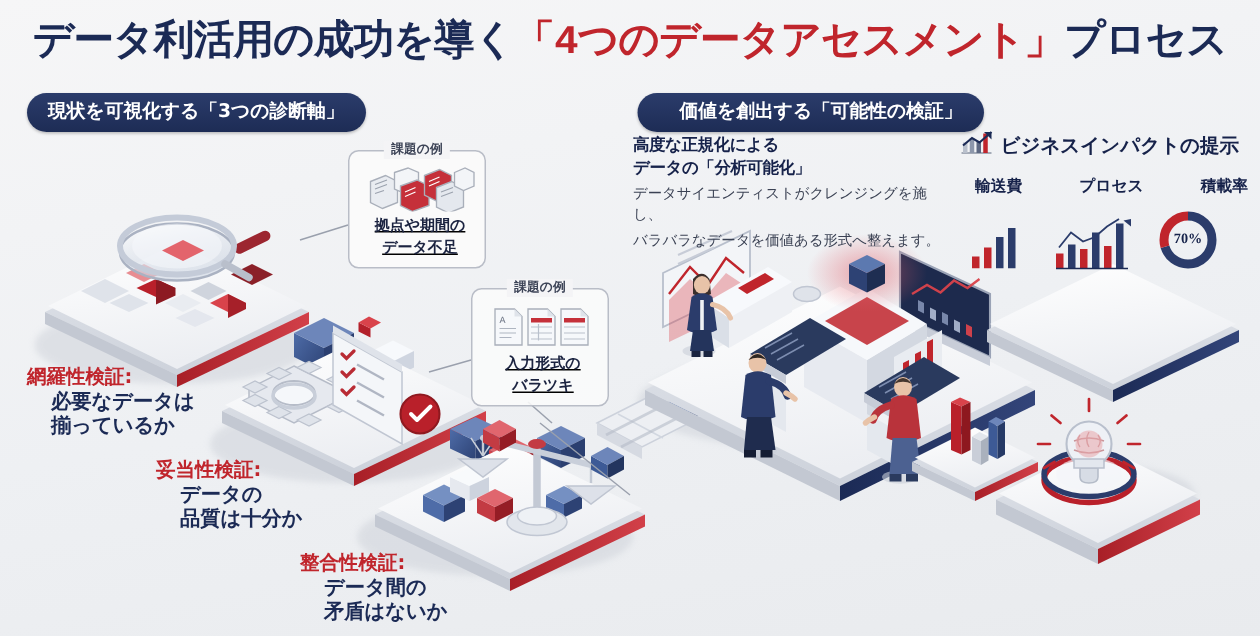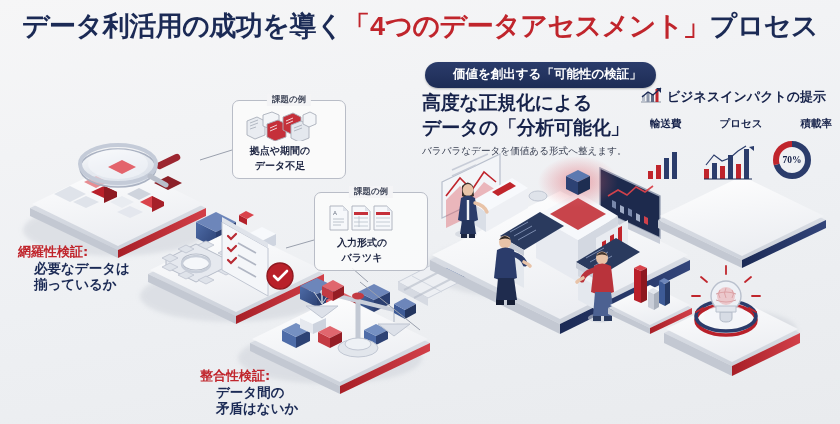--- a/index.html
+++ b/index.html
@@ -34,21 +34,21 @@
   
   .steplabel{position:absolute;white-space:nowrap;line-height:1.22;}
   .steplabel .hd{color:#c0252c;font-size:13px;font-weight:bold;display:block;}
   .steplabel .bd{color:#1b2a55;font-size:13.5px;font-weight:bold;display:block;margin-left:16px;}
   #step1{left:18px;top:244px;}
   #step2{left:104px;top:306px;}
   #step3{left:200px;top:368px;}
 
   
   #rt-head{position:absolute;left:422px;top:90px;width:215px;}
-  #rt-head .h1{color:#16224a;font-size:19px;font-weight:bold;line-height:1.32;letter-spacing:-0.3px;}
+  #rt-head .h1{color:#16224a;font-size:11px;font-weight:bold;line-height:1.32;letter-spacing:-0.3px;}
   #rt-head .body{color:#3b4254;font-size:9.6px;line-height:1.42;margin-top:4px;}
 
   
   #kpi{position:absolute;left:640px;top:86px;width:198px;text-align:center;}
   #kpi .kh{display:flex;align-items:center;gap:5px;}
   #kpi .kh .ktext{color:#16224a;font-size:13px;font-weight:bold;white-space:nowrap;}
   #kpi .klabels{display:flex;justify-content:space-between;margin:9px 6px 0 10px;}
   #kpi .klabels span{color:#16224a;font-size:10.5px;font-weight:bold;}
   #kpi .kcharts{position:relative;height:56px;margin-top:2px;font-family:Liberation Serif, serif;}
   .kc{position:absolute;}
@@ -56,21 +56,21 @@
   .donutwrap .pct{
     position:absolute;left:0;top:0;width:44px;height:44px;
     display:flex;align-items:center;justify-content:center;
     font-size:9.5px;font-weight:bold;color:#16224a;
   }
 
   
   .callout{
     position:absolute;border:1px solid #b9bdc7;border-radius:7px;
     background:rgba(250,250,251,.88);
-    text-align:center;padding:4px 24px 6px 6px;
+    text-align:center;padding:4px 2px 6px 6px;text-decoration:underline;
   }
   .callout .cap{
     position:absolute;top:-7px;left:50%;transform:translateX(-50%);
     background:#f4f4f6;padding:0 5px;color:#3d4457;font-size:8.5px;font-weight:bold;white-space:nowrap;
   }
   .callout .cbody{color:#1b2340;font-size:10px;font-weight:bold;line-height:1.3;margin-top:2px;white-space:nowrap;}
   .callout .icons{height:32px;display:flex;align-items:center;justify-content:center;gap:2px;margin-top:5px;}
   #callout1{left:232px;top:100px;width:82px;}
   #callout2{left:314px;top:192px;width:82px;}
 
@@ -471,26 +471,32 @@
       <path d="M314 240 L286 248"></path>
       <path d="M352 268 L368 282"></path>
       <path d="M360 282 L420 330"></path>
     </g>
   </svg>
 
   <div class="title">
     <span>データ利活用の成功を導く</span><span class="accent">「4つのデータアセスメント」</span><span>プロセス</span>
   </div>
 
+  <div class="pill" id="pill-left">現状を可視化する「3つの診断軸」</div>
   <div class="pill" id="pill-right">価値を創出する「可能性の検証」</div>
 
   <div class="steplabel" id="step1">
     <span class="hd">網羅性検証:</span>
     <span class="bd">必要なデータは</span>
     <span class="bd">揃っているか</span>
+  </div>
+  <div class="steplabel" id="step2">
+    <span class="hd">妥当性検証:</span>
+    <span class="bd">データの</span>
+    <span class="bd">品質は十分か</span>
   </div>
   <div class="steplabel" id="step3">
     <span class="hd">整合性検証:</span>
     <span class="bd">データ間の</span>
     <span class="bd">矛盾はないか</span>
   </div>
 
   <div class="callout" id="callout1">
     <div class="cap">課題の例</div>
     <div class="icons">
@@ -548,20 +554,21 @@
           </g>
       </svg>
     </div>
     <div class="cbody">入力形式の</div>
     <div class="cbody">バラツキ</div>
   </div>
 
   <div id="rt-head">
     <div class="h1">高度な正規化による</div>
     <div class="h1">データの「分析可能化」</div>
+    <div class="body">データサイエンティストがクレンジングを施し、</div>
     <div class="body">バラバラなデータを価値ある形式へ整えます。</div>
   </div>
 
   <div id="kpi">
     <div class="kh">
       <span>
         <svg width="22" height="18" viewBox="0 0 22 18" aria-hidden="true">
           <path d="M1 16 l20 0" stroke="#8b93a3" stroke-width="1"></path>
           <rect x="2" y="9" width="3" height="7" fill="#b9c0cc"></rect>
           <rect x="6.5" y="6" width="3" height="10" fill="#8d97ab"></rect>

